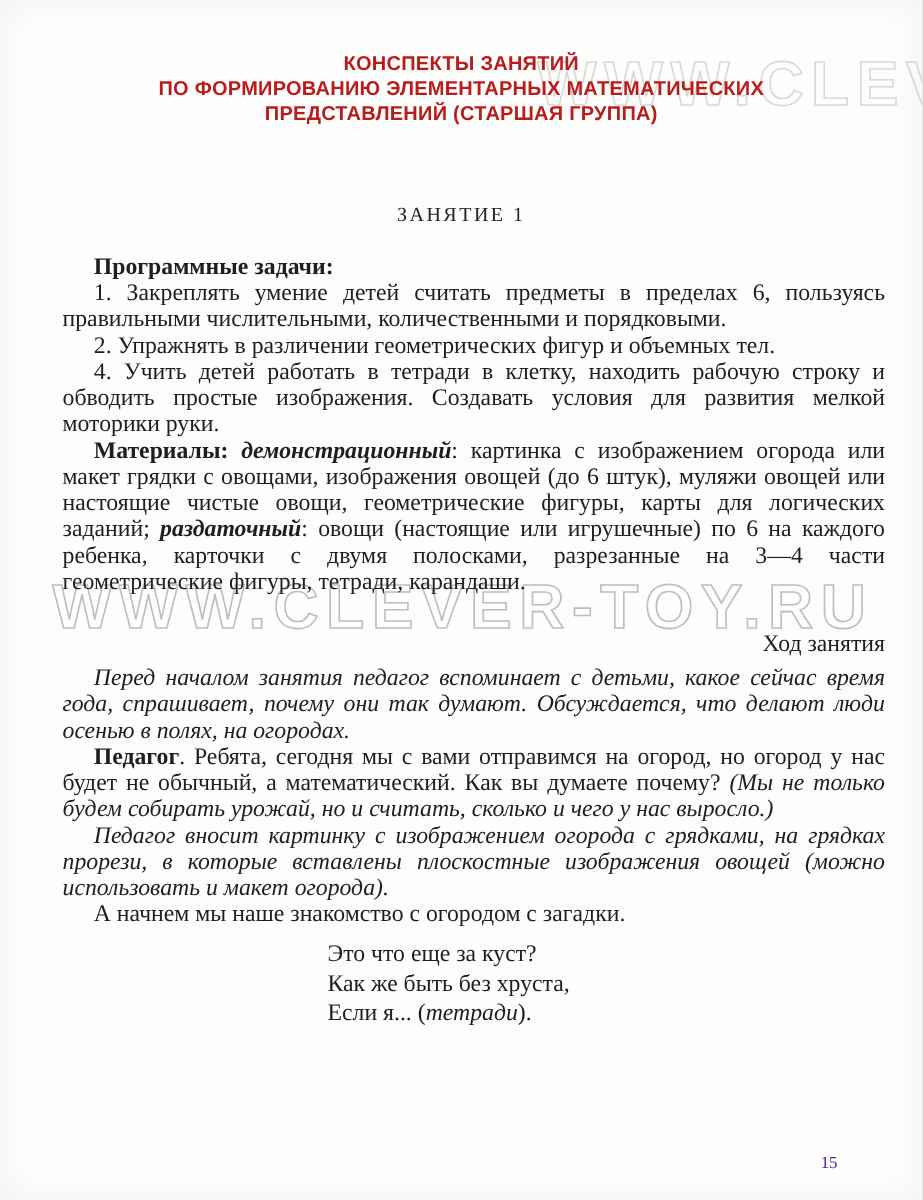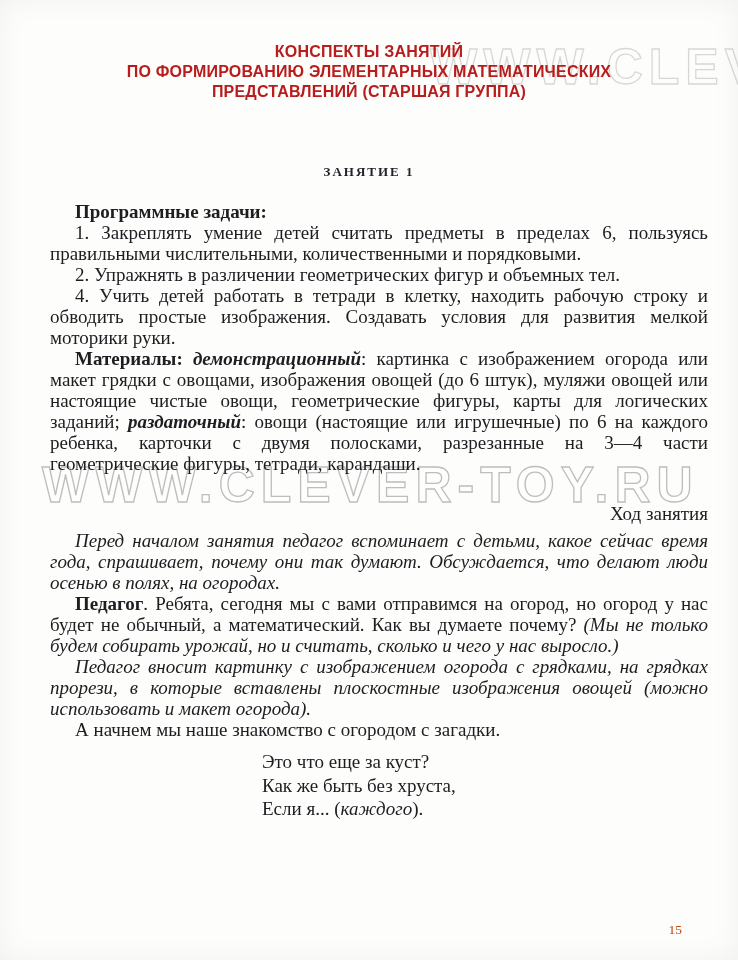--- a/index.html
+++ b/index.html
@@ -36,22 +36,22 @@
       font-size: 16px;
       line-height: 20px;
       letter-spacing: 0.2px;
       color: #b91c1c;
       position: relative;
       z-index: 1;
     }
     .lesson-title {
       margin-top: 62px;
       text-align: center;
-      font-size: 13px;
-      font-weight: 700;
+      font-size: 16px;
+      font-weight: 400;
       letter-spacing: 2px;
       color: #22222c;
       position: relative;
       z-index: 1;
     }
     .body-text {
       margin: 21px 30px 0 50px;
       font-size: 19px;
       line-height: 21px;
       text-align: justify;
@@ -69,24 +69,24 @@
     }
     .after-heading { margin-top: 6px; }
     .riddle {
       margin-top: 10px;
       margin-left: 212px;
       line-height: 23.5px;
       text-align: left;
     }
     .page-number {
       position: absolute;
-      right: 56px;
+      right: 68px;
       bottom: 22px;
       font-size: 13.5px;
-      color: #c2410c;
+      color: #4c1d95;
     }
   </style>
 </head>
 <body>
 
 <div class="page">
 
   <svg class="watermark wm-top" width="720" height="70">
       <text x="2" y="50" class="wm-text">WWW.CLEVER-TOY.RU</text>
     </svg>
@@ -119,20 +119,20 @@
 
     <p class="para"><span class="b">Педагог</span><span>. Ребята, сегодня мы с вами отправимся на огород, но огород у нас будет не обычный, а математический. Как вы думаете почему? </span><span class="i">(Мы не только будем собирать урожай, но и считать, сколько и чего у нас выросло.)</span></p>
 
     <p class="para i">Педагог вносит картинку с изображением огорода с грядками, на грядках прорези, в которые вставлены плоскостные изображения овощей (можно использовать и макет огорода).</p>
 
     <p class="para">А начнем мы наше знакомство с огородом с загадки.</p>
 
     <div class="riddle">
       <div>Это что еще за куст?</div>
       <div>Как же быть без хруста,</div>
-      <div><span>Если я... (</span><span class="i">каждого</span><span>).</span></div>
+      <div><span>Если я... (</span><span class="i">тетради</span><span>).</span></div>
     </div>
 
   </main>
 
   <div class="page-number">15</div>
 
 </div>
 
 </body></html>

